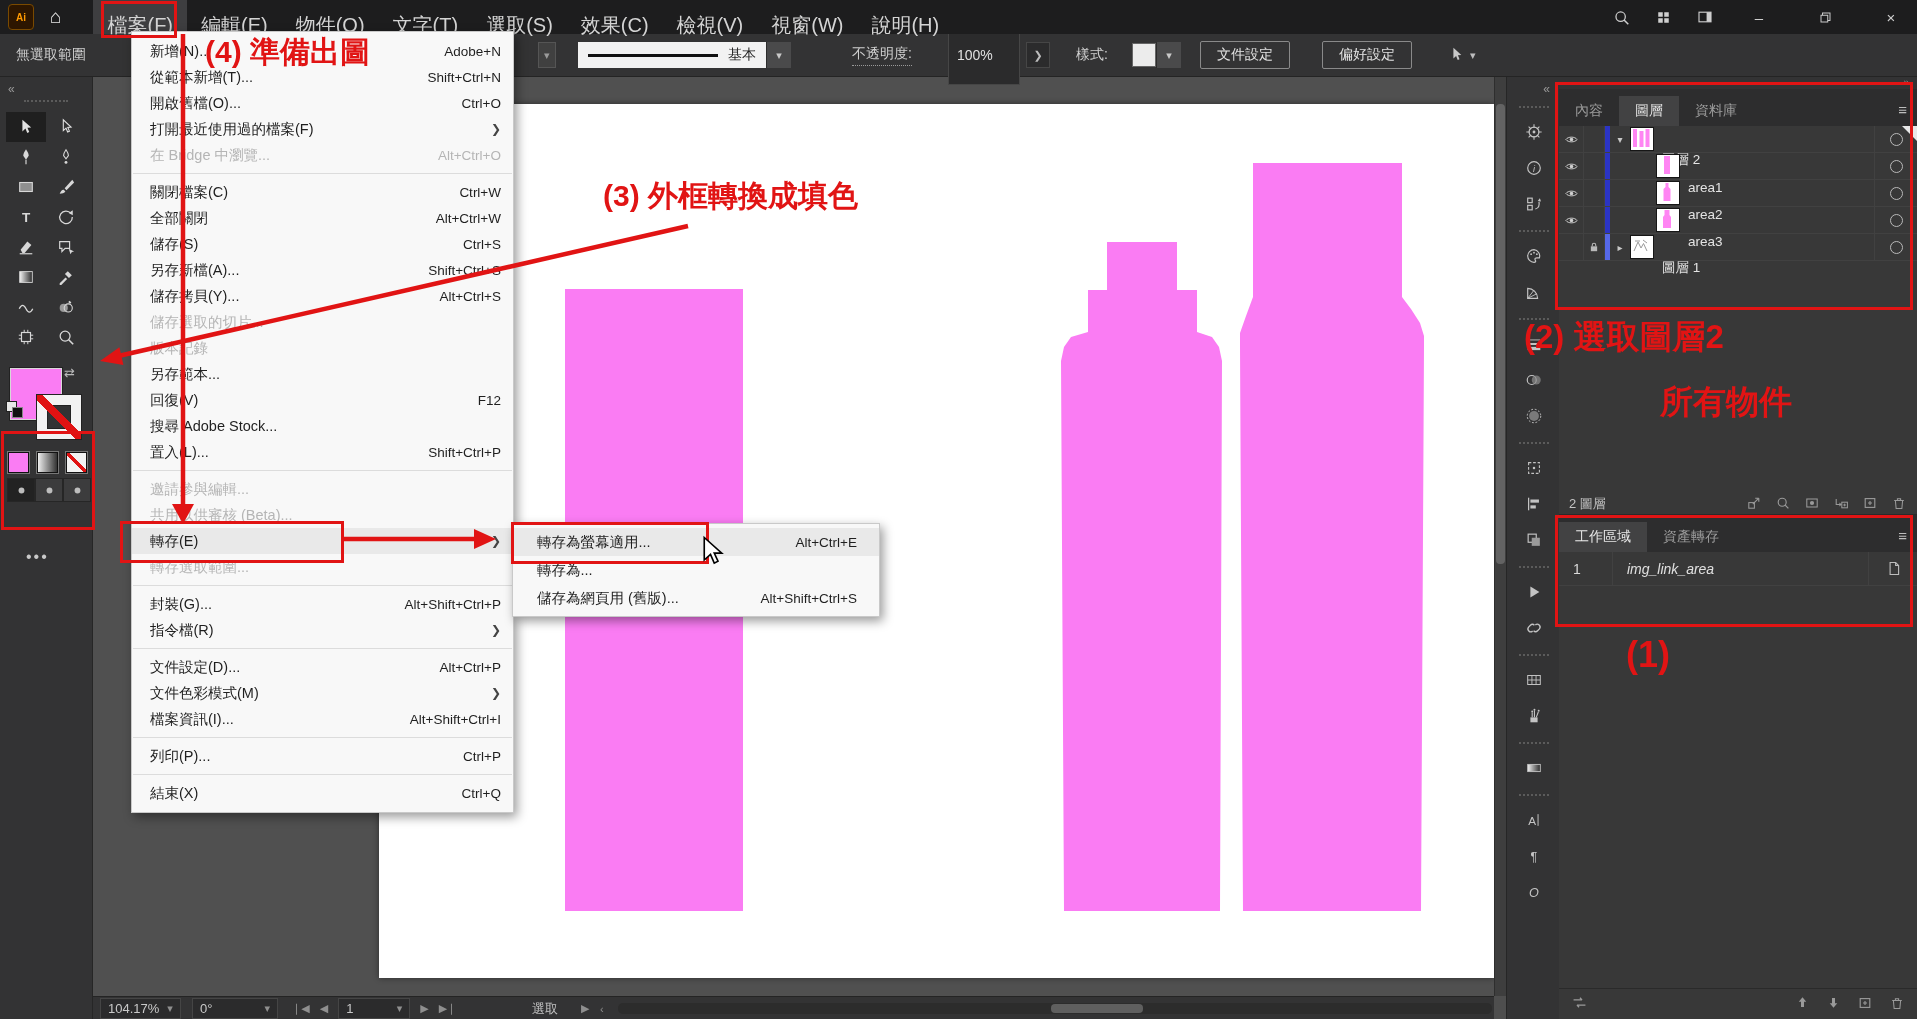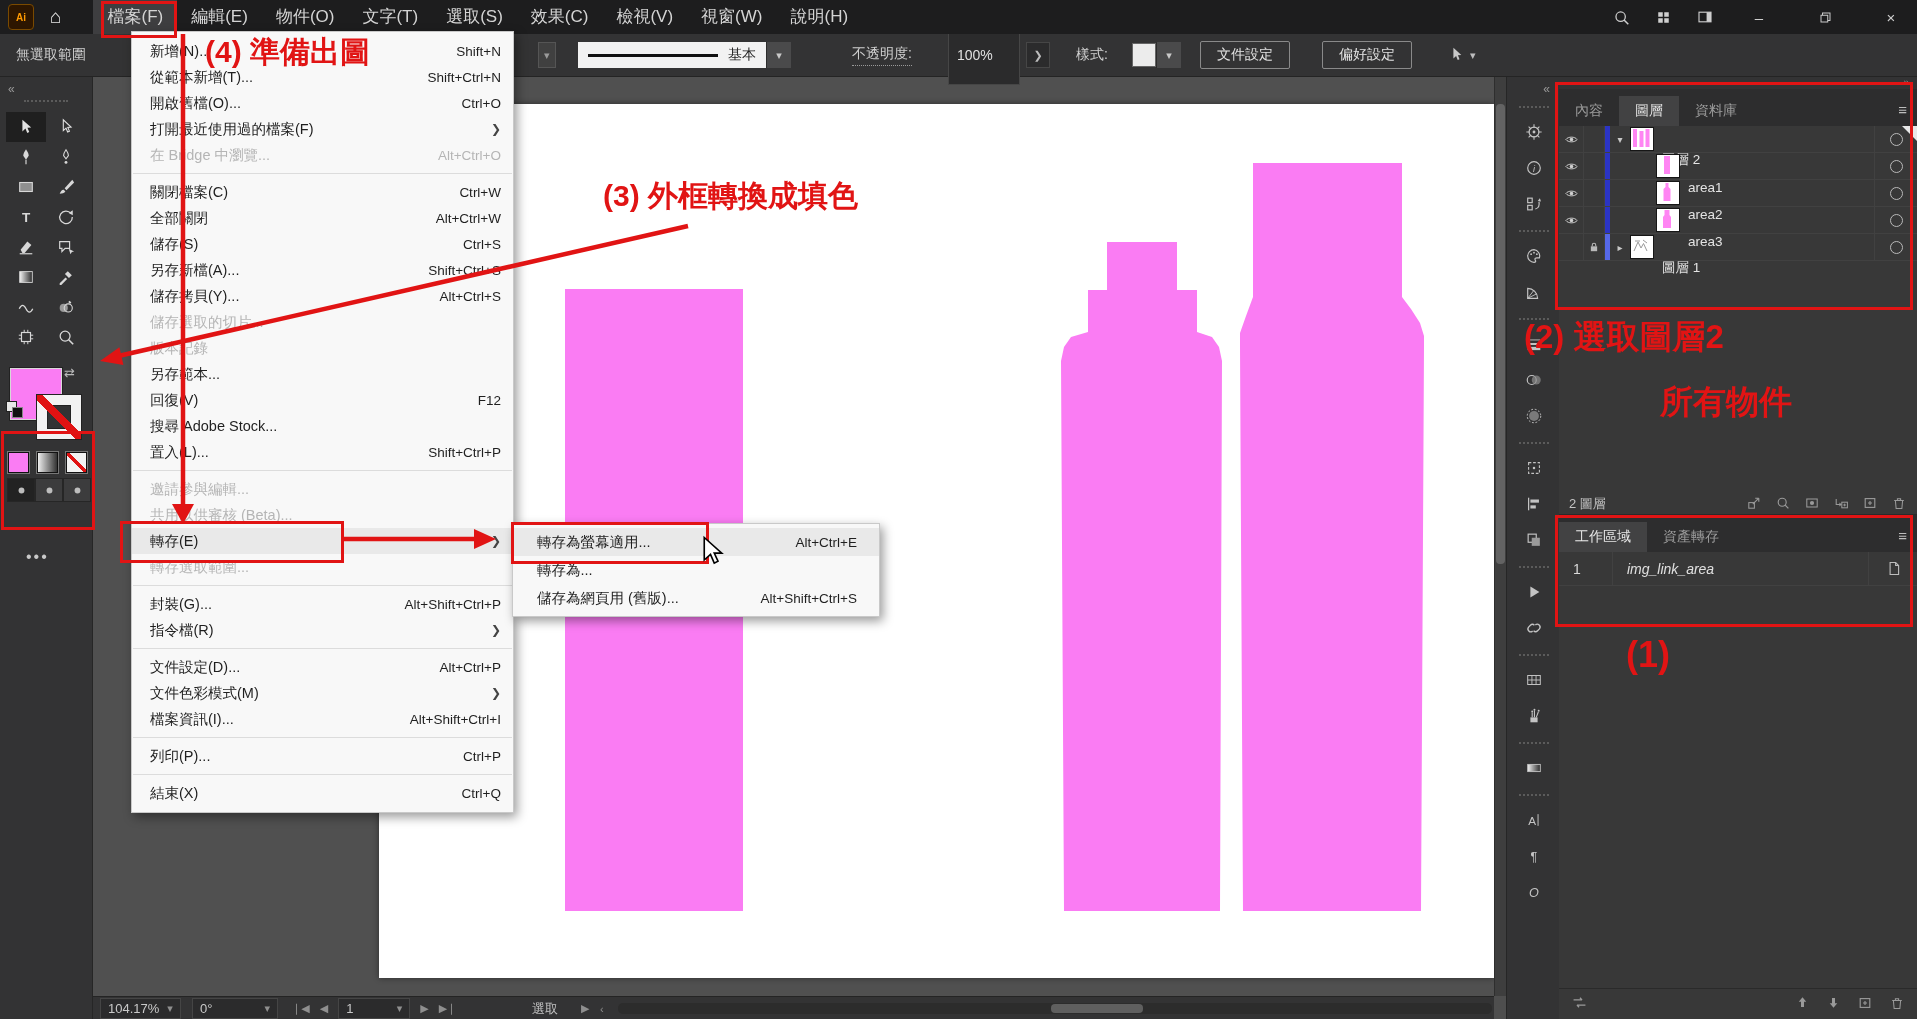--- a/index.html
+++ b/index.html
@@ -6,21 +6,21 @@
   #screen{position:relative;width:1917px;height:1019px;overflow:hidden;
     font-family:"Liberation Sans","DejaVu Sans",sans-serif;font-size:14px;color:#d8d8d8;
     background:#4e4e4e;}
   
   #titlebar{position:absolute;left:0;top:0;width:1917px;height:34px;background:#1d1d1e;
     display:flex;align-items:center;z-index:5;}
   .ailogo{width:24px;height:24px;margin:0 10px 0 8px;background:#2d1600;border:1px solid #7a4a00;
     border-radius:4px;color:#ff9a00;font-weight:bold;font-size:10px;display:flex;align-items:center;justify-content:center;}
   .homeic{color:#e2e2e2;font-size:19px;margin:0 14px 0 6px;}
   #tmenus{display:flex;height:34px;margin-left:18px;}
-  .tmi{padding:0 14px;line-height:34px;color:#d4d4d4;font-size:17px;white-space:nowrap;}
+  .tmi{padding:8px 14px;line-height:34px;color:#d4d4d4;font-size:20px;white-space:nowrap;}
   .tmi.act{background:#3e3e40;}
   #tbright{margin-left:auto;display:flex;align-items:center;gap:22px;padding-right:4px;}
   .tbic{width:20px;height:20px;display:flex;align-items:center;justify-content:center;color:#cfcfcf;}
   .winbtn{width:44px;height:34px;display:flex;align-items:center;justify-content:center;color:#cfcfcf;font-size:15px;}
   
   #controlbar{position:absolute;left:0;top:34px;width:1917px;height:42px;background:#333334;
     border-bottom:1px solid #242424;z-index:4;display:flex;align-items:center;}
   .cb-abs{position:absolute;top:0;height:42px;display:flex;align-items:center;}
   .cb-drop{background:#404040;border:1px solid #555;color:#9a9a9a;height:24px;display:flex;align-items:center;padding:0 5px;font-size:11px;}
   .strokebox{background:#f2f2f2;height:26px;display:flex;align-items:center;padding:0 10px;color:#1c1c1c;gap:10px;}
@@ -726,21 +726,21 @@
               <path d="M5.5 7h9l-.9 10H6.4z" fill="none" stroke="#9a9a9a" stroke-width="1.3"></path>
               <path d="M4 7h12M8 7V4.8h4V7" stroke="#9a9a9a" fill="none" stroke-width="1.3"></path>
             </svg></span>
         </div>
       </div>
   </div>
 
   <div id="filemenu">
       <div class="mi">
         <span class="ml">新增(N)...</span>
-        <span class="ms">Shift+N</span>
+        <span class="ms">Adobe+N</span>
       </div>
       <div class="mi">
         <span class="ml">從範本新增(T)...</span>
         <span class="ms">Shift+Ctrl+N</span>
       </div>
       <div class="mi">
         <span class="ml">開啟舊檔(O)...</span>
         <span class="ms">Ctrl+O</span>
       </div>
       <div class="mi">

